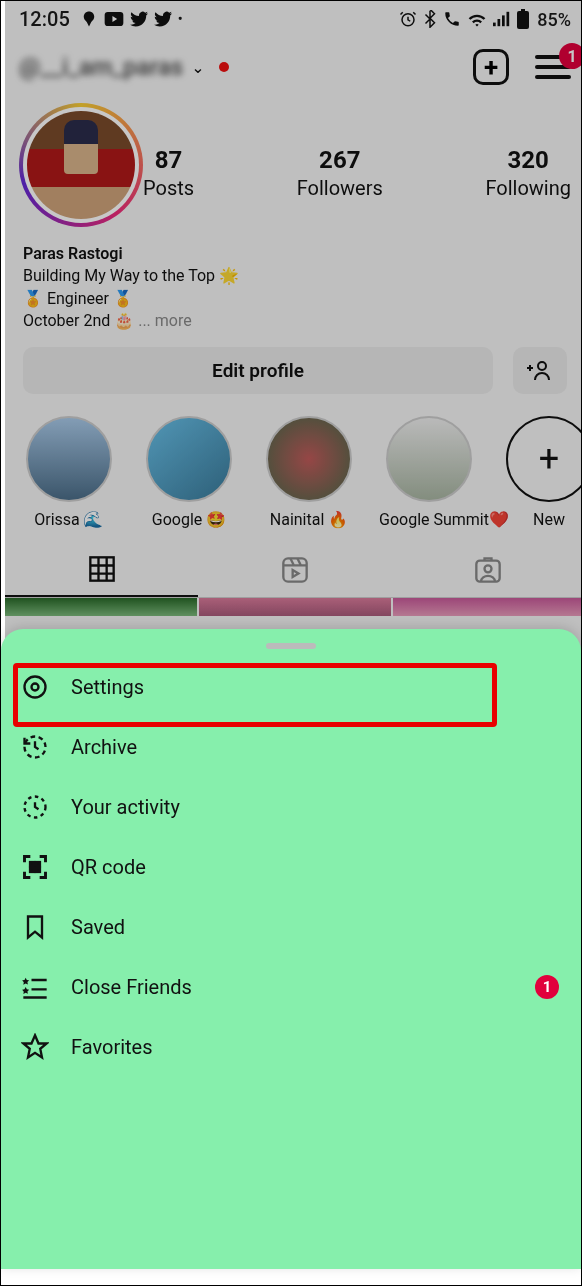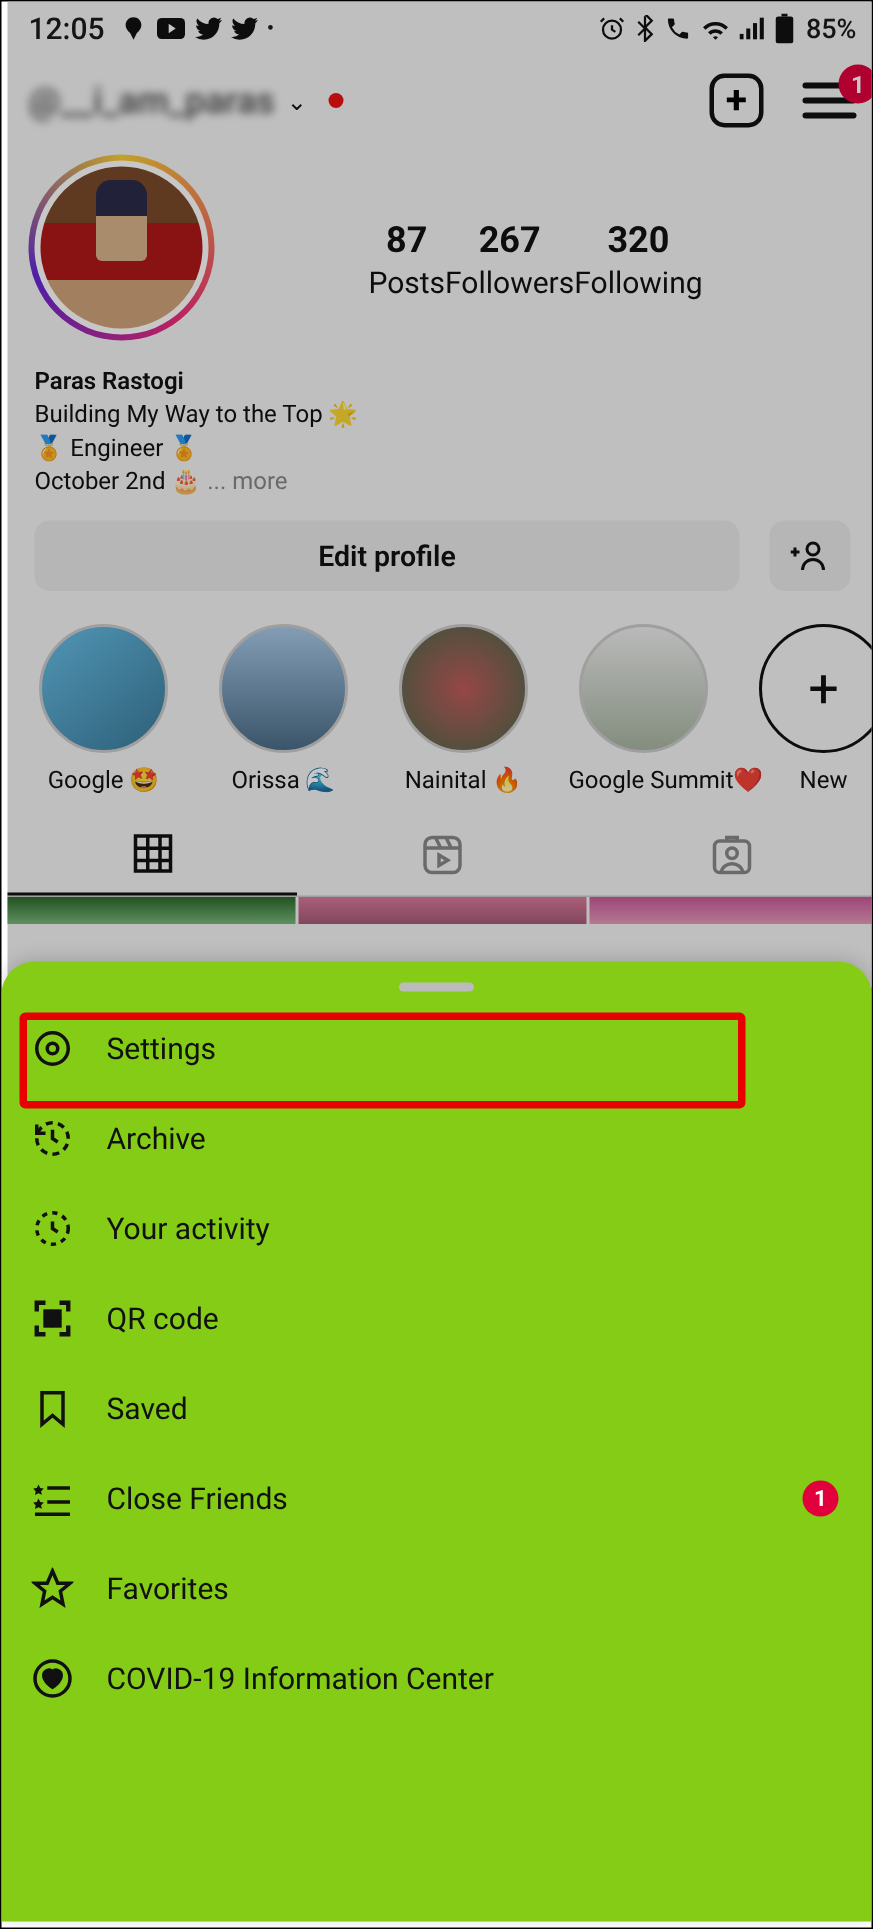--- a/index.html
+++ b/index.html
@@ -80,21 +80,21 @@
   .avatar-pic {
     width:100%; height:100%; border-radius:50%;
     background: linear-gradient(#7a4a2a 0%, #7a4a2a 35%, #b01818 35%, #b01818 70%, #cfa37a 70%);
     position:relative;
   }
   .avatar-pic::after {
     content:""; position:absolute; left:34%; top:8%; width:32%; height:50%;
     background: linear-gradient(#2a2c4a 0%, #2a2c4a 45%, #d9b48a 45%);
     border-radius: 10px 10px 4px 4px;
   }
-  .stats { flex:1; display:flex; justify-content:center; text-align:center;margin-top:16px;}
+  .stats { flex:1; display:flex; justify-content:space-between; text-align:center;margin-top:16px;}
   .stat .num { font-size:24px; font-weight:700; color:#111;}
   .stat .lab { font-size:20px; color:#111; margin-top:2px;}
   .bio { padding: 10px 18px 4px 18px; font-size:16px; color:#111; line-height:1.4;}
   .bio .name { font-weight:600;}
   .bio .more { color:#888;}
   .edit-row { display:flex; gap:20px; padding: 10px 18px;}
   .edit-btn {
     flex:1; background:#e9e9e9; border-radius:10px; padding:12px 0;
     text-align:center; font-size:19px; font-weight:600; color:#111;
   }
@@ -124,23 +124,23 @@
   .tabs { display:flex; margin-top:6px; border-bottom:1px solid #ccc;}
   .tab { flex:1; display:flex; align-items:center; justify-content:center; padding:12px 0; color:#888;}
   .tab.active { color:#111; border-bottom:2px solid #111;}
   .feed-peek { height:18px; display:flex; gap:2px;}
   .feed-peek div { flex:1;}
   .fp0 { background:linear-gradient(#2a6a2a,#7ab87a);}
   .fp1 { background:linear-gradient(#d97a9a,#a85a7a);}
   .fp2 { background:linear-gradient(#c85a9a,#e89aba);}
   
   .sheet {
-    position:absolute; left:0; right:0; bottom:4px;
+    position:absolute; left:0; right:0; bottom:16px;
     height: 640px;
-    background:#84cc16;
+    background:#86efac;
     border-radius: 22px 22px 0 0;
     padding-top: 10px;
     box-shadow: 0 -2px 12px rgba(0,0,0,0.15);
   }
   .sheet-handle {
     width:50px; height:6px; background:#bbb; border-radius:3px;
     margin: 4px auto 8px auto;
   }
   .menu-item {
     display:flex; align-items:center; gap:22px;
@@ -262,26 +262,26 @@
     <div class="add-friend-btn">
       <svg width="26" height="22" viewBox="0 0 26 22" fill="none" stroke="#111" stroke-width="2">
           <circle cx="15" cy="7" r="4"></circle>
           <path d="M8 21c0-4 3-7 7-7s7 3 7 7M3 6v6M0 9h6"></path>
         </svg>
     </div>
   </div>
 
   <div class="highlights">
     <div class="hl">
+        <div class="hl-circle c1"></div>
+        <div class="hl-label">Orissa 🌊</div>
+      </div>
+    <div class="hl">
         <div class="hl-circle c0"></div>
         <div class="hl-label">Google 🤩</div>
-      </div>
-    <div class="hl">
-        <div class="hl-circle c1"></div>
-        <div class="hl-label">Orissa 🌊</div>
       </div>
     <div class="hl">
         <div class="hl-circle c2"></div>
         <div class="hl-label">Nainital 🔥</div>
       </div>
     <div class="hl">
         <div class="hl-circle c3"></div>
         <div class="hl-label">Google Summit❤️</div>
       </div>
     <div class="hl">
@@ -374,20 +374,13 @@
     <div class="badge">1</div>
   </div>
 
   <div class="menu-item">
     <svg width="28" height="28" viewBox="0 0 24 24" fill="none" stroke="#111" stroke-width="2">
         <path d="M12 2l3 7h7l-5.5 4.5L18 21l-6-4-6 4 1.5-7.5L2 9h7z"></path>
       </svg>
     <span>Favorites</span>
   </div>
 
-  <div class="menu-item">
-    <svg width="28" height="28" viewBox="0 0 24 24" fill="none" stroke="#111" stroke-width="2">
-        <circle cx="12" cy="12" r="10"></circle>
-        <path d="M12 17s-5-3-5-7a3 3 0 015-2 3 3 0 015 2c0 4-5 7-5 7z" fill="#111"></path>
-      </svg>
-    <span>COVID-19 Information Center</span>
-  </div>
 </div>
 
 </body></html>

